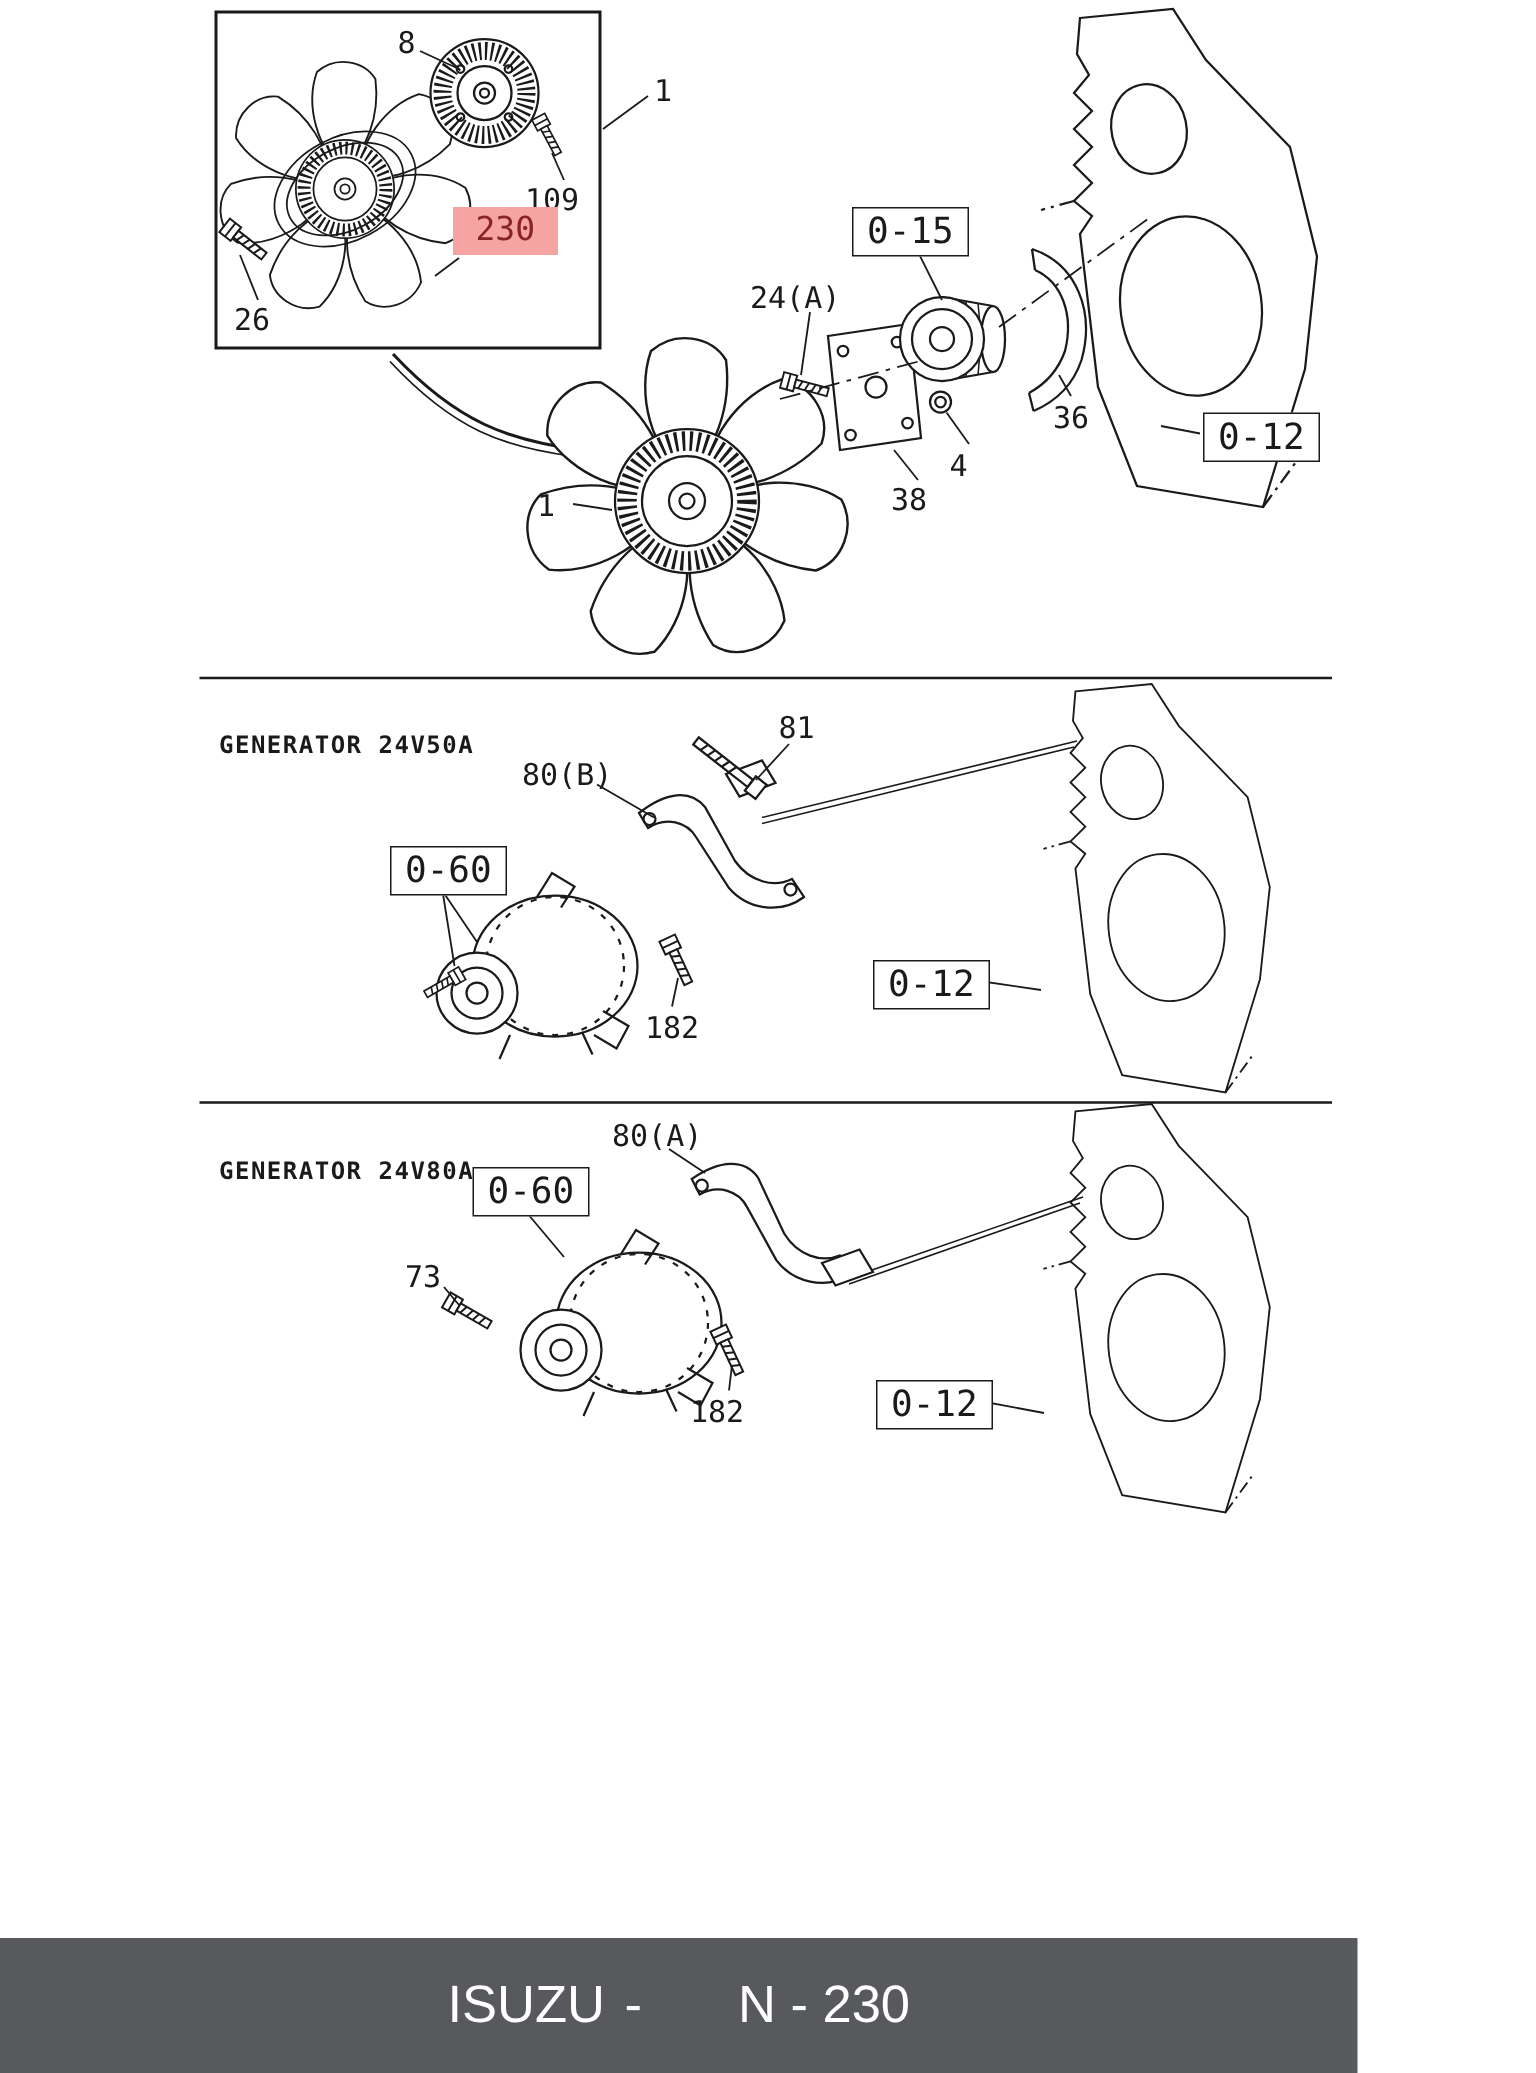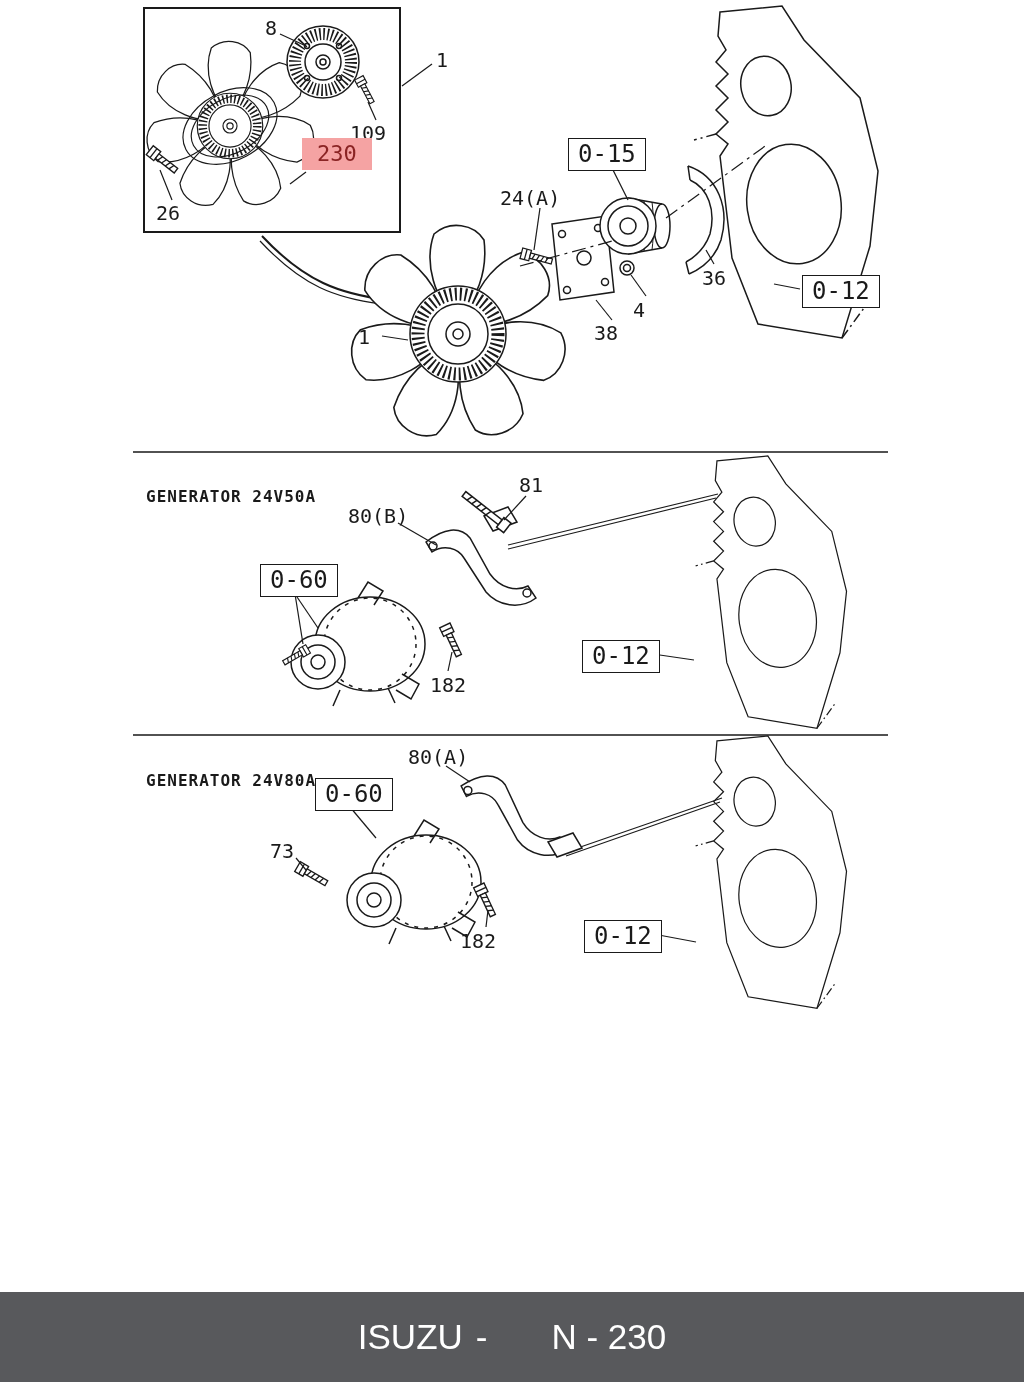--- a/index.html
+++ b/index.html
@@ -6,21 +6,21 @@
   html,body { width:1024px; height:1382px; background:#ffffff; }
   .page { position:relative; width:1024px; height:1382px; background:#ffffff; overflow:hidden;
           font-family:"DejaVu Sans Mono", monospace; color:#1a1a1a; }
   .art { position:absolute; left:0; top:0; }
   .callout { position:absolute; font-size:20px; white-space:nowrap; }
   .section-title { position:absolute; font-size:16px; font-weight:bold; letter-spacing:1px; white-space:nowrap;margin-top:32px; }
   .refbox { position:absolute; border:1.5px solid #1a1a1a; background:#ffffff;
             font-size:24px; padding:1px 9px 2px; white-space:nowrap; }
   .highlight { position:absolute; background:var(--highlight-bg,#f5a3a3); color:var(--highlight-text,#8a2424);
                font-size:22px; padding:3px 15px 4px; white-space:nowrap; }
-  .footer { position:absolute; left:0; top:1292px; width:1024px; height:90px;
+  .footer { position:absolute; left:0; top:1292px; width:905px; height:90px;
             background:var(--footer-bg,#58595c); color:var(--footer-text,#ffffff);
             display:flex; align-items:center; justify-content:center; gap:64px;
             font-family:"Liberation Sans", sans-serif; font-size:35px; }
   .footer .grp { display:flex; gap:13px; }
 </style>
 </head>
 <body>
 
 <div class="page">
 

